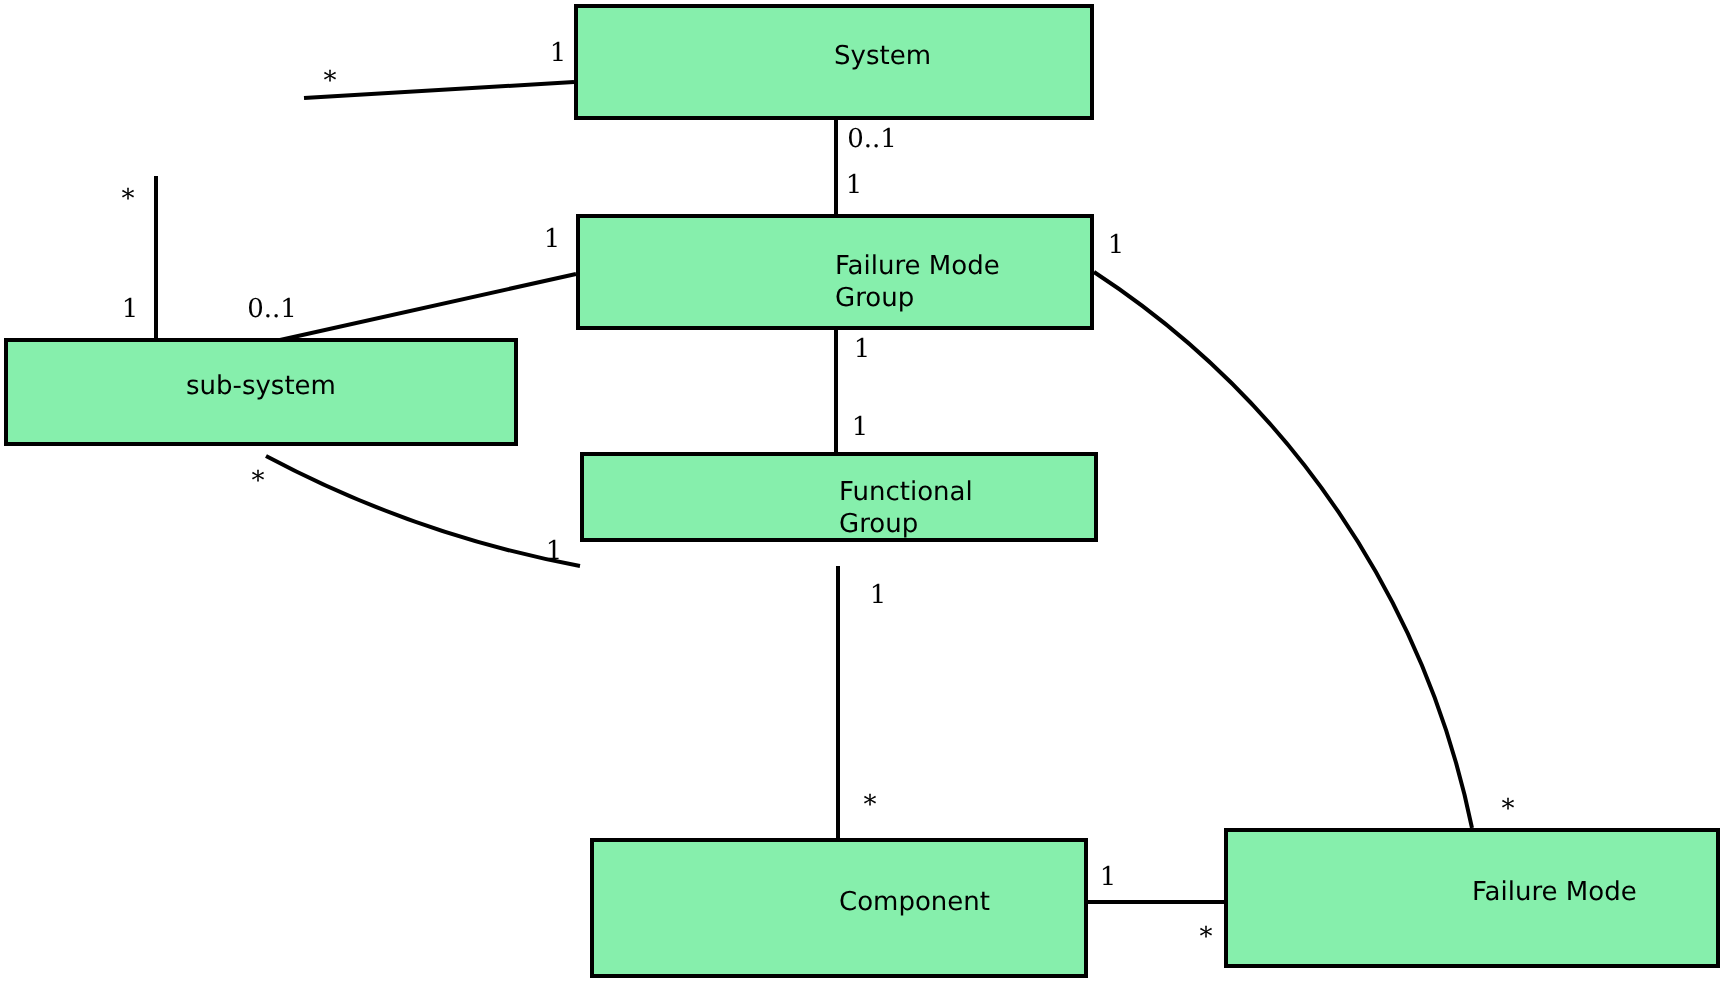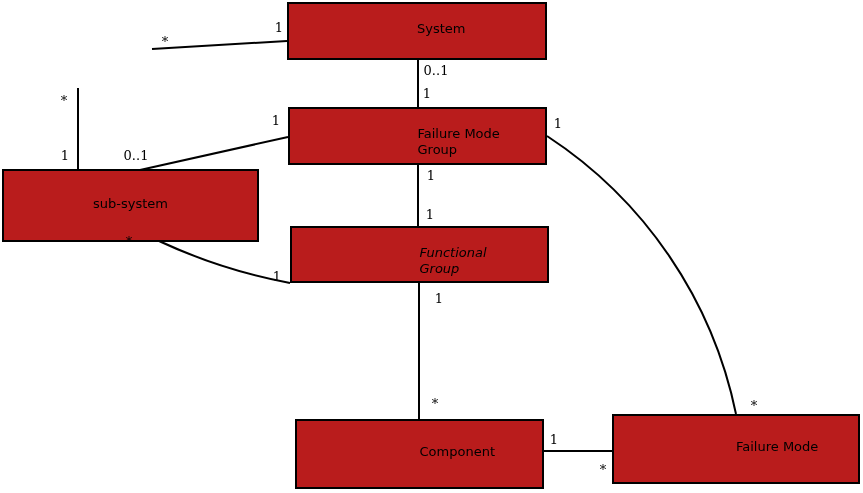--- a/index.html
+++ b/index.html
@@ -24,21 +24,21 @@
   }
   .edge {
     fill: none;
     stroke: #000000;
     stroke-width: 2;
   }
   .node {
     position: absolute;
     box-sizing: border-box;
     border: 2px solid #000000;
-    background: #b91c1c;
+    background: #86efac;
   }
   .node .label {
     position: absolute;
     left: 50%;
     top: 50%;
     margin-top: -10px;
     white-space: pre-line;
     font-size: 13px;
     line-height: 16px;
     color: #000000;
@@ -78,25 +78,25 @@
 
   <div class="node" style="left:287px; top:2px;   width:260px; height:58px;">
     <span class="label">System</span>
   </div>
 
   <div class="node" style="left:288px; top:107px; width:259px; height:58px;">
     <span class="label">Failure Mode
 Group</span>
   </div>
 
-  <div class="node" style="left:2px;   top:169px; width:257px; height:73px;">
+  <div class="node" style="left:2px;   top:169px; width:257px; height:54px;">
     <span class="label centered">sub-system</span>
   </div>
 
-  <div class="node" style="left:290px; top:226px; width:259px; height:57px;font-style:italic;">
+  <div class="node" style="left:290px; top:226px; width:259px; height:45px;">
     <span class="label">Functional
 Group</span>
   </div>
 
   <div class="node" style="left:295px; top:419px; width:249px; height:70px;">
     <span class="label">Component</span>
   </div>
 
   <div class="node" style="left:612px; top:414px; width:248px; height:70px;">
     <span class="label">Failure Mode</span>

